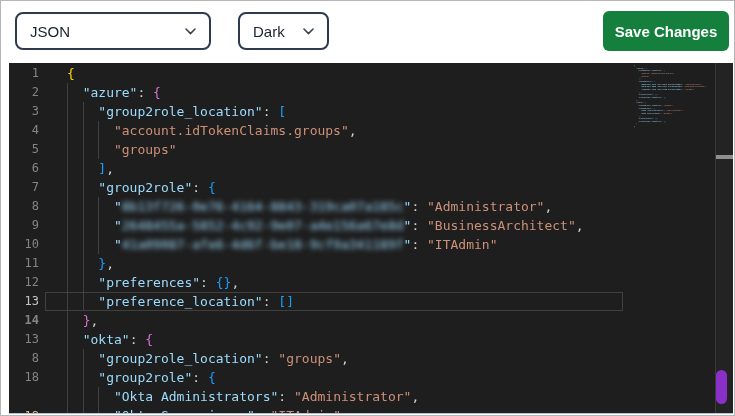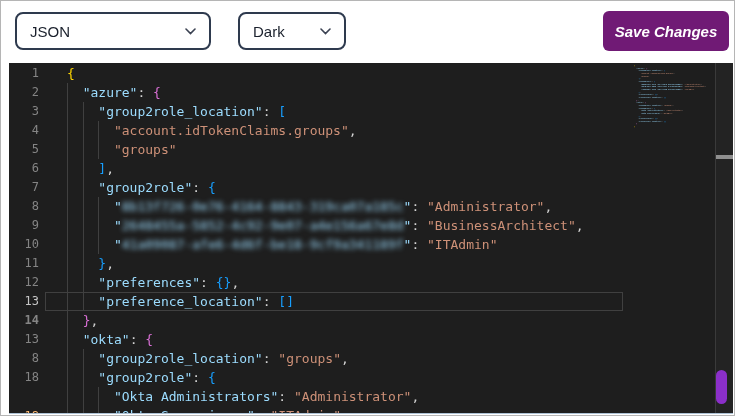--- a/index.html
+++ b/index.html
@@ -2,21 +2,21 @@
 <html><head>
 <meta charset="utf-8">
 <style>
   html,body{margin:0;padding:0;background:#fff;}
   .page{position:relative;width:735px;height:416px;box-sizing:border-box;border:1px solid #b5b5b5;background:#fff;overflow:hidden;font-family:"Liberation Sans",sans-serif;}
   
   .select{position:absolute;top:11px;height:38px;box-sizing:border-box;display:flex;align-items:center;background:#fff;border:2px solid #2e3a4e;border-radius:8px;padding:0 13px;font-size:15px;color:#1a202c;cursor:pointer;}
   .select .val{flex:1;}
   .select svg{flex:none;}
   #lang-select{left:14px;width:196px;}
-  #theme-select{left:237px;width:108px;}
+  #theme-select{left:237px;width:91px;}
   .save-btn{position:absolute;left:602px;top:10px;width:126px;height:40px;display:flex;align-items:center;justify-content:center;border:none;border-radius:6px;background:#8B2FC9;color:#fff;font-family:"Liberation Sans",sans-serif;font-weight:bold;font-size:15px;cursor:pointer;}
   
   .editor{position:absolute;left:8px;top:62px;width:724px;height:350px;background:#1e1e1e;overflow:hidden;box-shadow:0 1px 0 #aec3d6;}
   .gutter{position:absolute;left:0;top:1px;width:30px;}
   .gutter .ln{height:19px;line-height:19px;text-align:right;font-family:"DejaVu Sans Mono","Liberation Mono",monospace;font-size:12px;color:#858585;}
   .gutter .ln.current{color:#c6c6c6;}
   .code{position:absolute;left:0;top:1px;width:706px;}
   .code-line{position:relative;height:19px;line-height:19px;white-space:pre;padding-left:58px;font-family:"DejaVu Sans Mono","Liberation Mono",monospace;font-size:13px;color:#d4d4d4;}
   .code-line i.guide{position:absolute;top:0;bottom:0;width:1px;background:#404040;}
   .blurred{filter:blur(2.4px);}
@@ -42,21 +42,21 @@
       </svg>
   </div>
 
   <div class="select" id="theme-select">
     <span class="val">Dark</span>
     <svg width="11" height="7" viewBox="0 0 11 7">
         <path d="M1 1 L5.5 5.5 L10 1" fill="none" stroke="#3b4252" stroke-width="1.6" stroke-linecap="round"></path>
       </svg>
   </div>
 
-  <button class="save-btn" style="background: #701a75; font-style: italic;">Save Changes</button>
+  <button class="save-btn" style="background: #15803d;">Save Changes</button>
 
   <div class="editor" style="background: rgb(30, 30, 30);">
     <div class="cur-line-box" id="cur-line-box" style="top: 229px;"></div>
     <div class="gutter" id="gutter">
         <div class="ln" style="color: rgb(133, 133, 133);">1</div>
         <div class="ln" style="color: rgb(133, 133, 133);">2</div>
         <div class="ln" style="color: rgb(133, 133, 133);">3</div>
         <div class="ln" style="color: rgb(133, 133, 133);">4</div>
         <div class="ln" style="color: rgb(133, 133, 133);">5</div>
         <div class="ln" style="color: rgb(133, 133, 133);">6</div>

